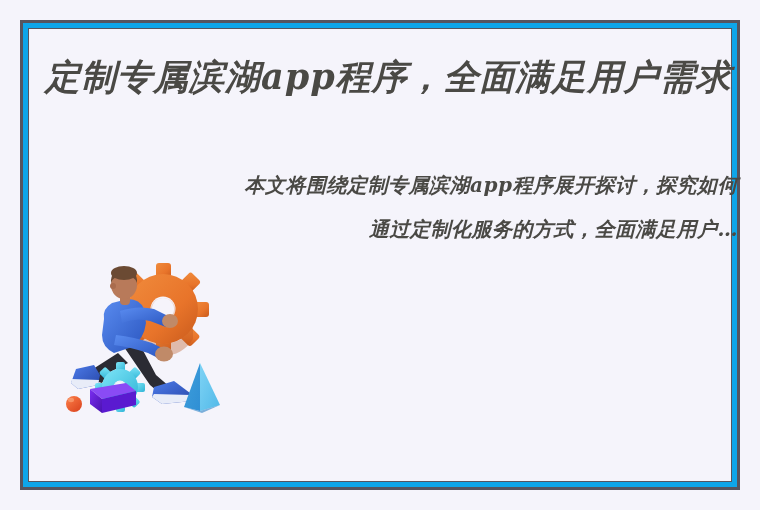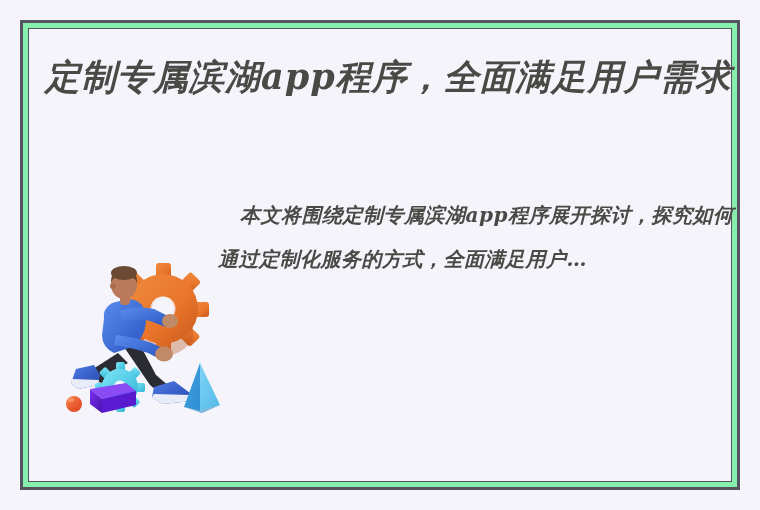--- a/index.html
+++ b/index.html
@@ -16,21 +16,21 @@
   }
 
   
   #card {
     position: absolute;
     left: 20px;
     top: 20px;
     width: 720px;
     height: 470px;
     border: 3px solid #56545f;
-    background: #86efac;
+    background: #0ea5e9;
   }
   #card-inner {
     position: absolute;
     left: 5px;
     top: 5px;
     right: 5px;
     bottom: 5px;
     border: 1px solid #56545f;
     background: #f5f4fb;
   }
@@ -49,30 +49,30 @@
     letter-spacing: 1px;
     color: #4a4945;
     text-align: left;
     word-break: break-all;
   }
 
   
   #summary {
     position: absolute;
     left: 195px;
-    top: 170px;
+    top: 140px;
     width: 520px;
     font-family: "DejaVu Serif", "Liberation Serif", serif;
     font-style: italic;
     font-weight: 700;
     font-size: 20px;
     line-height: 44px;
     letter-spacing: 0.5px;
     color: #4a4945;
-    text-align: left;
+    text-align: right;
     text-indent: 22px;
     word-break: break-all;
   }
 
   
   #illustration {
     position: absolute;
     left: 35px;
     top: 238px;
     width: 175px;

